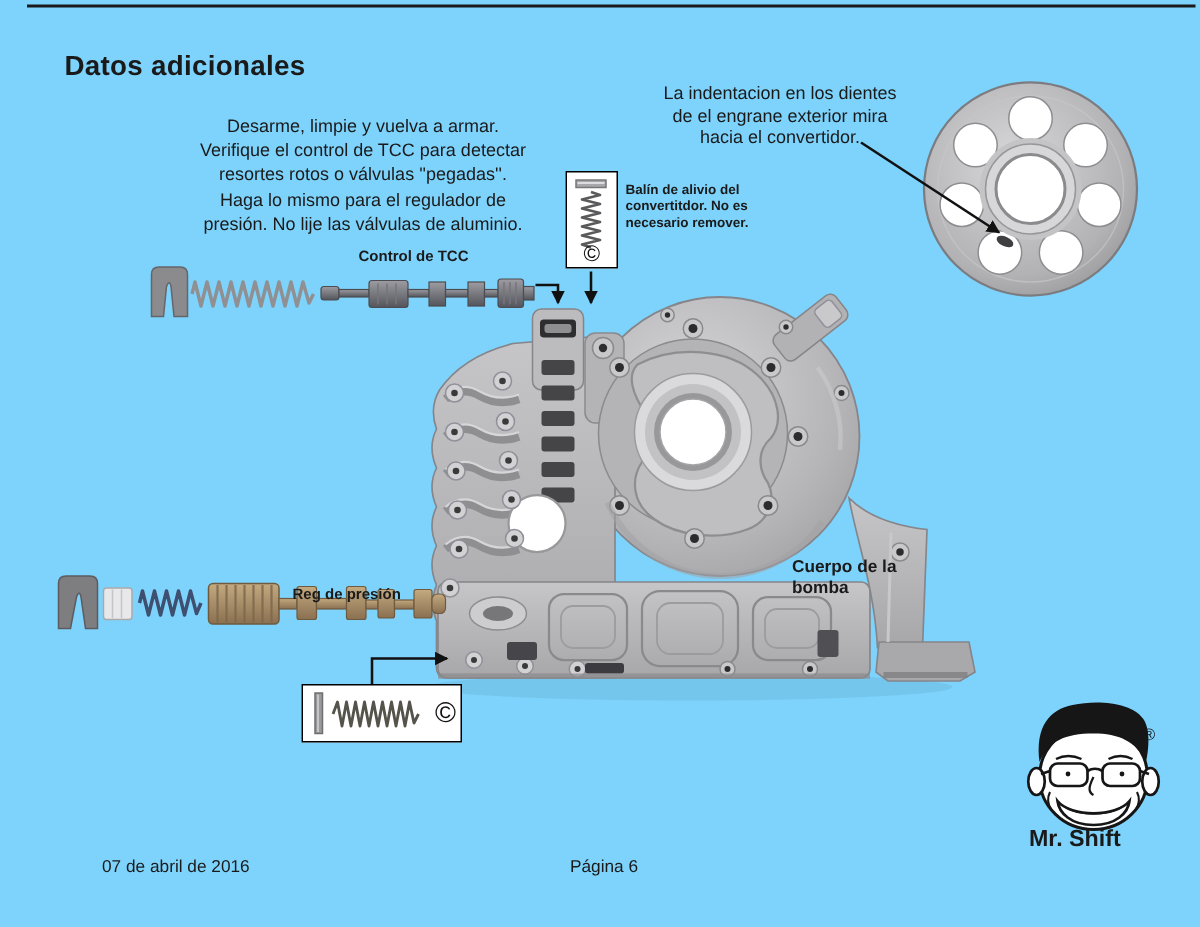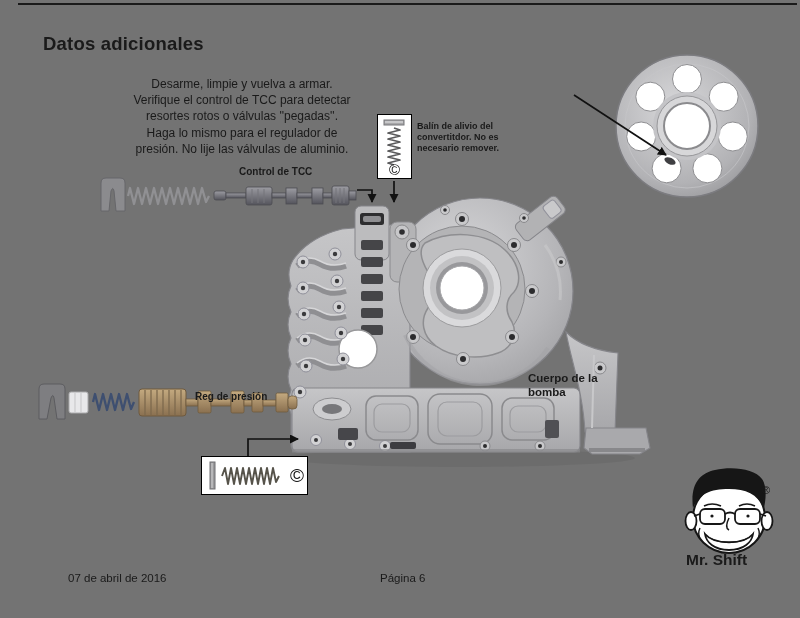--- a/index.html
+++ b/index.html
@@ -1,17 +1,17 @@
 <!DOCTYPE html>
 <html><head>
 <meta charset="utf-8">
 <style>
   html,body{margin:0;padding:0;background:#fff;}
   .page{
-    position:relative;width:800px;height:618px;background:#737373;
+    position:relative;width:800px;height:618px;background:#7dd3fc;
     font-family:"Liberation Sans",sans-serif;color:#1a1a1a;overflow:hidden;
   }
   .abs{position:absolute;}
   .pre{white-space:pre-line;}
   .t-title{font-size:18.5px;font-weight:bold;letter-spacing:.2px;}
   .t-body{font-size:12px;line-height:16.2px;text-align:center;}
   .t-note{font-size:12px;line-height:14.6px;text-align:center;}
   .t-small-bold{font-size:9px;font-weight:bold;line-height:10.8px;text-align:left;}
   .t-label-bold{font-size:10px;font-weight:bold;}
   .t-pump-label{font-size:11.5px;font-weight:bold;line-height:14px;}
@@ -319,20 +319,23 @@
   <div class="abs top-rule" style="left:18px;top:3px;width:779px"></div>
 
   <div class="abs t-title" style="left:43px;top:33px">Datos adicionales</div>
 
   <div class="abs t-body pre" style="left:97px;top:76px;width:290px">Desarme, limpie y vuelva a armar.
 Verifique el control de TCC para detectar
 resortes rotos o válvulas ''pegadas''.
 Haga lo mismo para el regulador de
 presión. No lije las válvulas de aluminio.</div>
 
+  <div class="abs t-note pre" style="left:415px;top:55px;width:210px">La indentacion en los dientes
+de el engrane exterior mira
+hacia el convertidor.</div>
 
   <div class="abs part-box" style="left:377px;top:114px;width:33px;height:63px">
     <svg width="33" height="52" viewBox="0 0 33 52">
       <rect x="6" y="5" width="20" height="5" fill="#a8a8aa" stroke="#77777a"></rect>
       <line x1="7" y1="7" x2="25" y2="7" stroke="#dddddf" stroke-width="1.2"></line>
       <polyline points="16,13 22,15 10,18 22,21 10,24 22,27 10,30 22,33 10,36 22,39 10,42 22,45 10,48 16,50" fill="none" stroke="#5a5a5c" stroke-width="1.8" stroke-linejoin="round"></polyline>
     </svg>
     <span class="abs ball-symbol" style="left:0;right:0;bottom:0;text-align:center;font-size:15px">©</span>
   </div>
   <div class="abs t-small-bold pre" style="left:417px;top:121px;width:112px">Balín de alivio del

